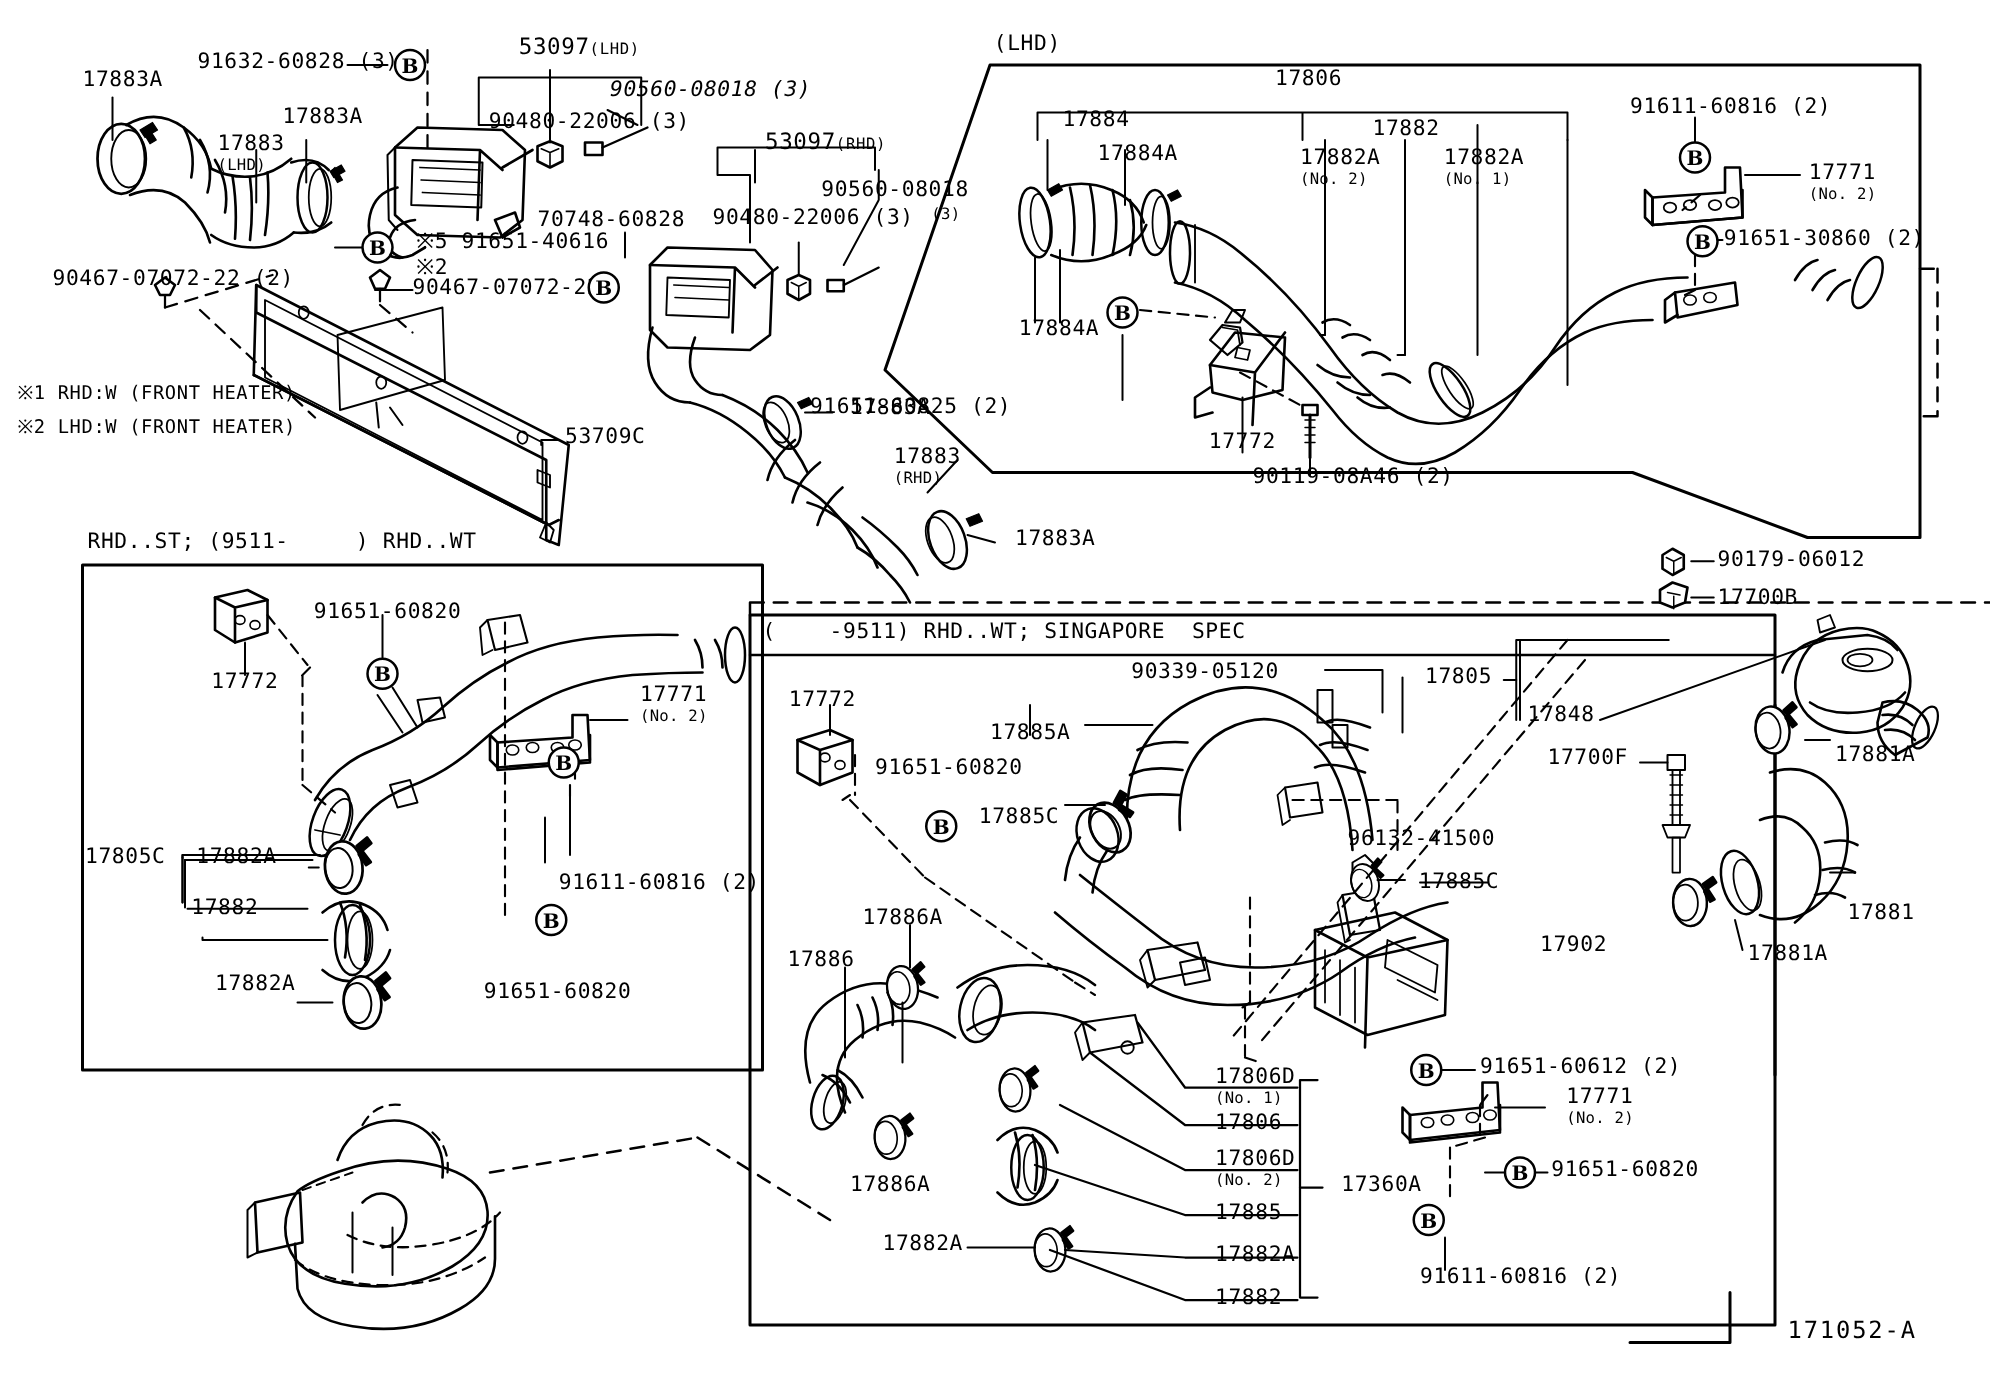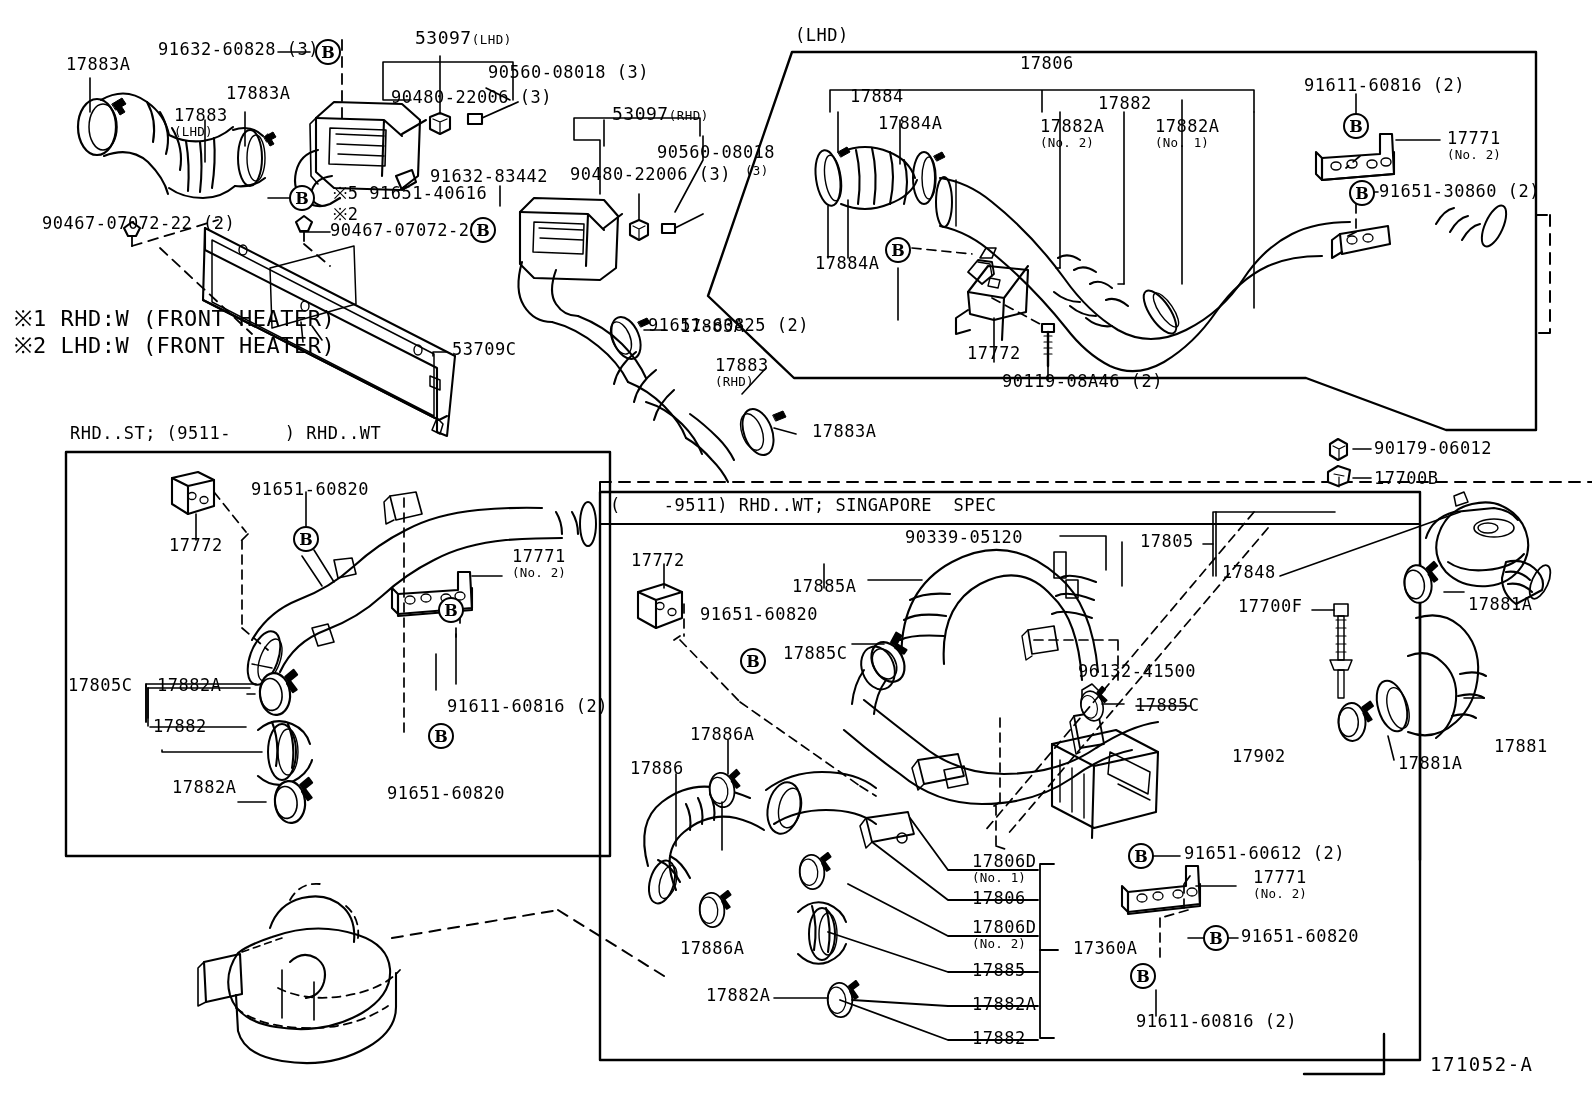--- a/index.html
+++ b/index.html
@@ -6,21 +6,21 @@
   html,body{margin:0;padding:0;background:#ffffff;}
   body{width:1592px;height:1099px;position:relative;overflow:hidden;
        font-family:"DejaVu Sans Mono","Liberation Mono",monospace;color:#000;}
   #sheet{position:absolute;left:0;top:0;width:1592px;height:1099px;}
   svg{position:absolute;left:0;top:0;width:1592px;height:1099px;overflow:visible;}
   .lbl{position:absolute;white-space:pre;font-family:"DejaVu Sans Mono","Liberation Mono",monospace;
        font-size:17px;letter-spacing:0.5px;line-height:1.05;color:#000;}
   .lbl.sm{font-size:12.5px;letter-spacing:0.3px;}
   .lbl.big{font-size:18px;}
   .sub{display:block;font-size:12.5px;letter-spacing:0.2px;}
-  .note{font-size:22px;letter-spacing:0.5px;}
+  .note{font-size:15px;letter-spacing:0.5px;}
   .bcirc{position:absolute;width:26px;height:26px;border:2.2px solid #000;border-radius:50%;
          box-sizing:border-box;display:flex;align-items:center;justify-content:center;
          font-family:"DejaVu Serif","Liberation Serif",serif;font-size:16px;font-weight:bold;background:#fff;}
   .code{position:absolute;right:8px;bottom:14px;font-size:19px;letter-spacing:1.5px;}
 </style>
 </head>
 <body>
 
 <div id="sheet">
 
@@ -486,27 +486,27 @@
   </g>
 </svg>
 
 <div class="lbl" style="left:66px;top:56px;">17883A</div>
 <div class="lbl" style="left:174px;top:107px;"><span>17883</span><span class="sub">(LHD)</span></div>
 <div class="lbl" style="left:226px;top:85px;">17883A</div>
 <div class="lbl" style="left:158px;top:41px;">91632-60828 (3)</div>
 <div class="bcirc" style="left:315px;top:39px;">B</div>
 <div class="lbl big" style="left:415px;top:29px;"><span>53097</span><span style="font-size:12.5px;">(LHD)</span></div>
 <div class="lbl" style="left:391px;top:89px;">90480-22006 (3)</div>
-<div class="lbl" style="left:488px;top:64px;">90560-08018 (3)</div>
+<div class="lbl" style="left:488px;top:64px;font-style:italic;">90560-08018 (3)</div>
 <div class="bcirc" style="left:289px;top:185px;">B</div>
 <div class="lbl" style="left:333px;top:185px;">※5 91651-40616</div>
 <div class="lbl" style="left:333px;top:206px;">※2</div>
 <div class="lbl" style="left:330px;top:222px;">90467-07072-22</div>
 <div class="bcirc" style="left:470px;top:217px;">B</div>
-<div class="lbl" style="left:430px;top:168px;">91632-83442</div>
+<div class="lbl" style="left:430px;top:168px;">70748-60828</div>
 <div class="lbl" style="left:42px;top:215px;">90467-07072-22 (2)</div>
 <div class="lbl" style="left:452px;top:341px;">53709C</div>
 
 <div class="lbl note" style="left:14px;top:307px;">※1 RHD:W (FRONT HEATER)</div>
 <div class="lbl note" style="left:14px;top:334px;">※2 LHD:W (FRONT HEATER)</div>
 
 <div class="lbl big" style="left:612px;top:105px;"><span>53097</span><span style="font-size:12.5px;">(RHD)</span></div>
 <div class="lbl" style="left:657px;top:144px;"><span>90560-08018</span></div>
 <div class="lbl sm" style="left:745px;top:164px;">(3)</div>
 <div class="lbl" style="left:570px;top:166px;">90480-22006 (3)</div>
@@ -575,18 +575,18 @@
 <div class="lbl" style="left:972px;top:962px;"><span>17885</span></div>
 <div class="lbl" style="left:972px;top:996px;"><span>17882A</span></div>
 <div class="lbl" style="left:972px;top:1030px;"><span>17882</span></div>
 
 <div class="lbl" style="left:1374px;top:440px;">90179-06012</div>
 <div class="lbl" style="left:1374px;top:470px;">17700B</div>
 <div class="lbl" style="left:1140px;top:533px;">17805</div>
 <div class="lbl" style="left:1222px;top:564px;">17848</div>
 <div class="lbl" style="left:1238px;top:598px;">17700F</div>
 <div class="lbl" style="left:1468px;top:596px;">17881A</div>
-<div class="lbl" style="left:1478px;top:738px;margin-left:16px;">17881</div>
+<div class="lbl" style="left:1478px;top:722px;">17881</div>
 <div class="lbl" style="left:1398px;top:755px;">17881A</div>
 
 <div class="lbl code" style="left:1430px;top:1055px;">171052-A</div>
 
 </div>
 
 </body></html>

